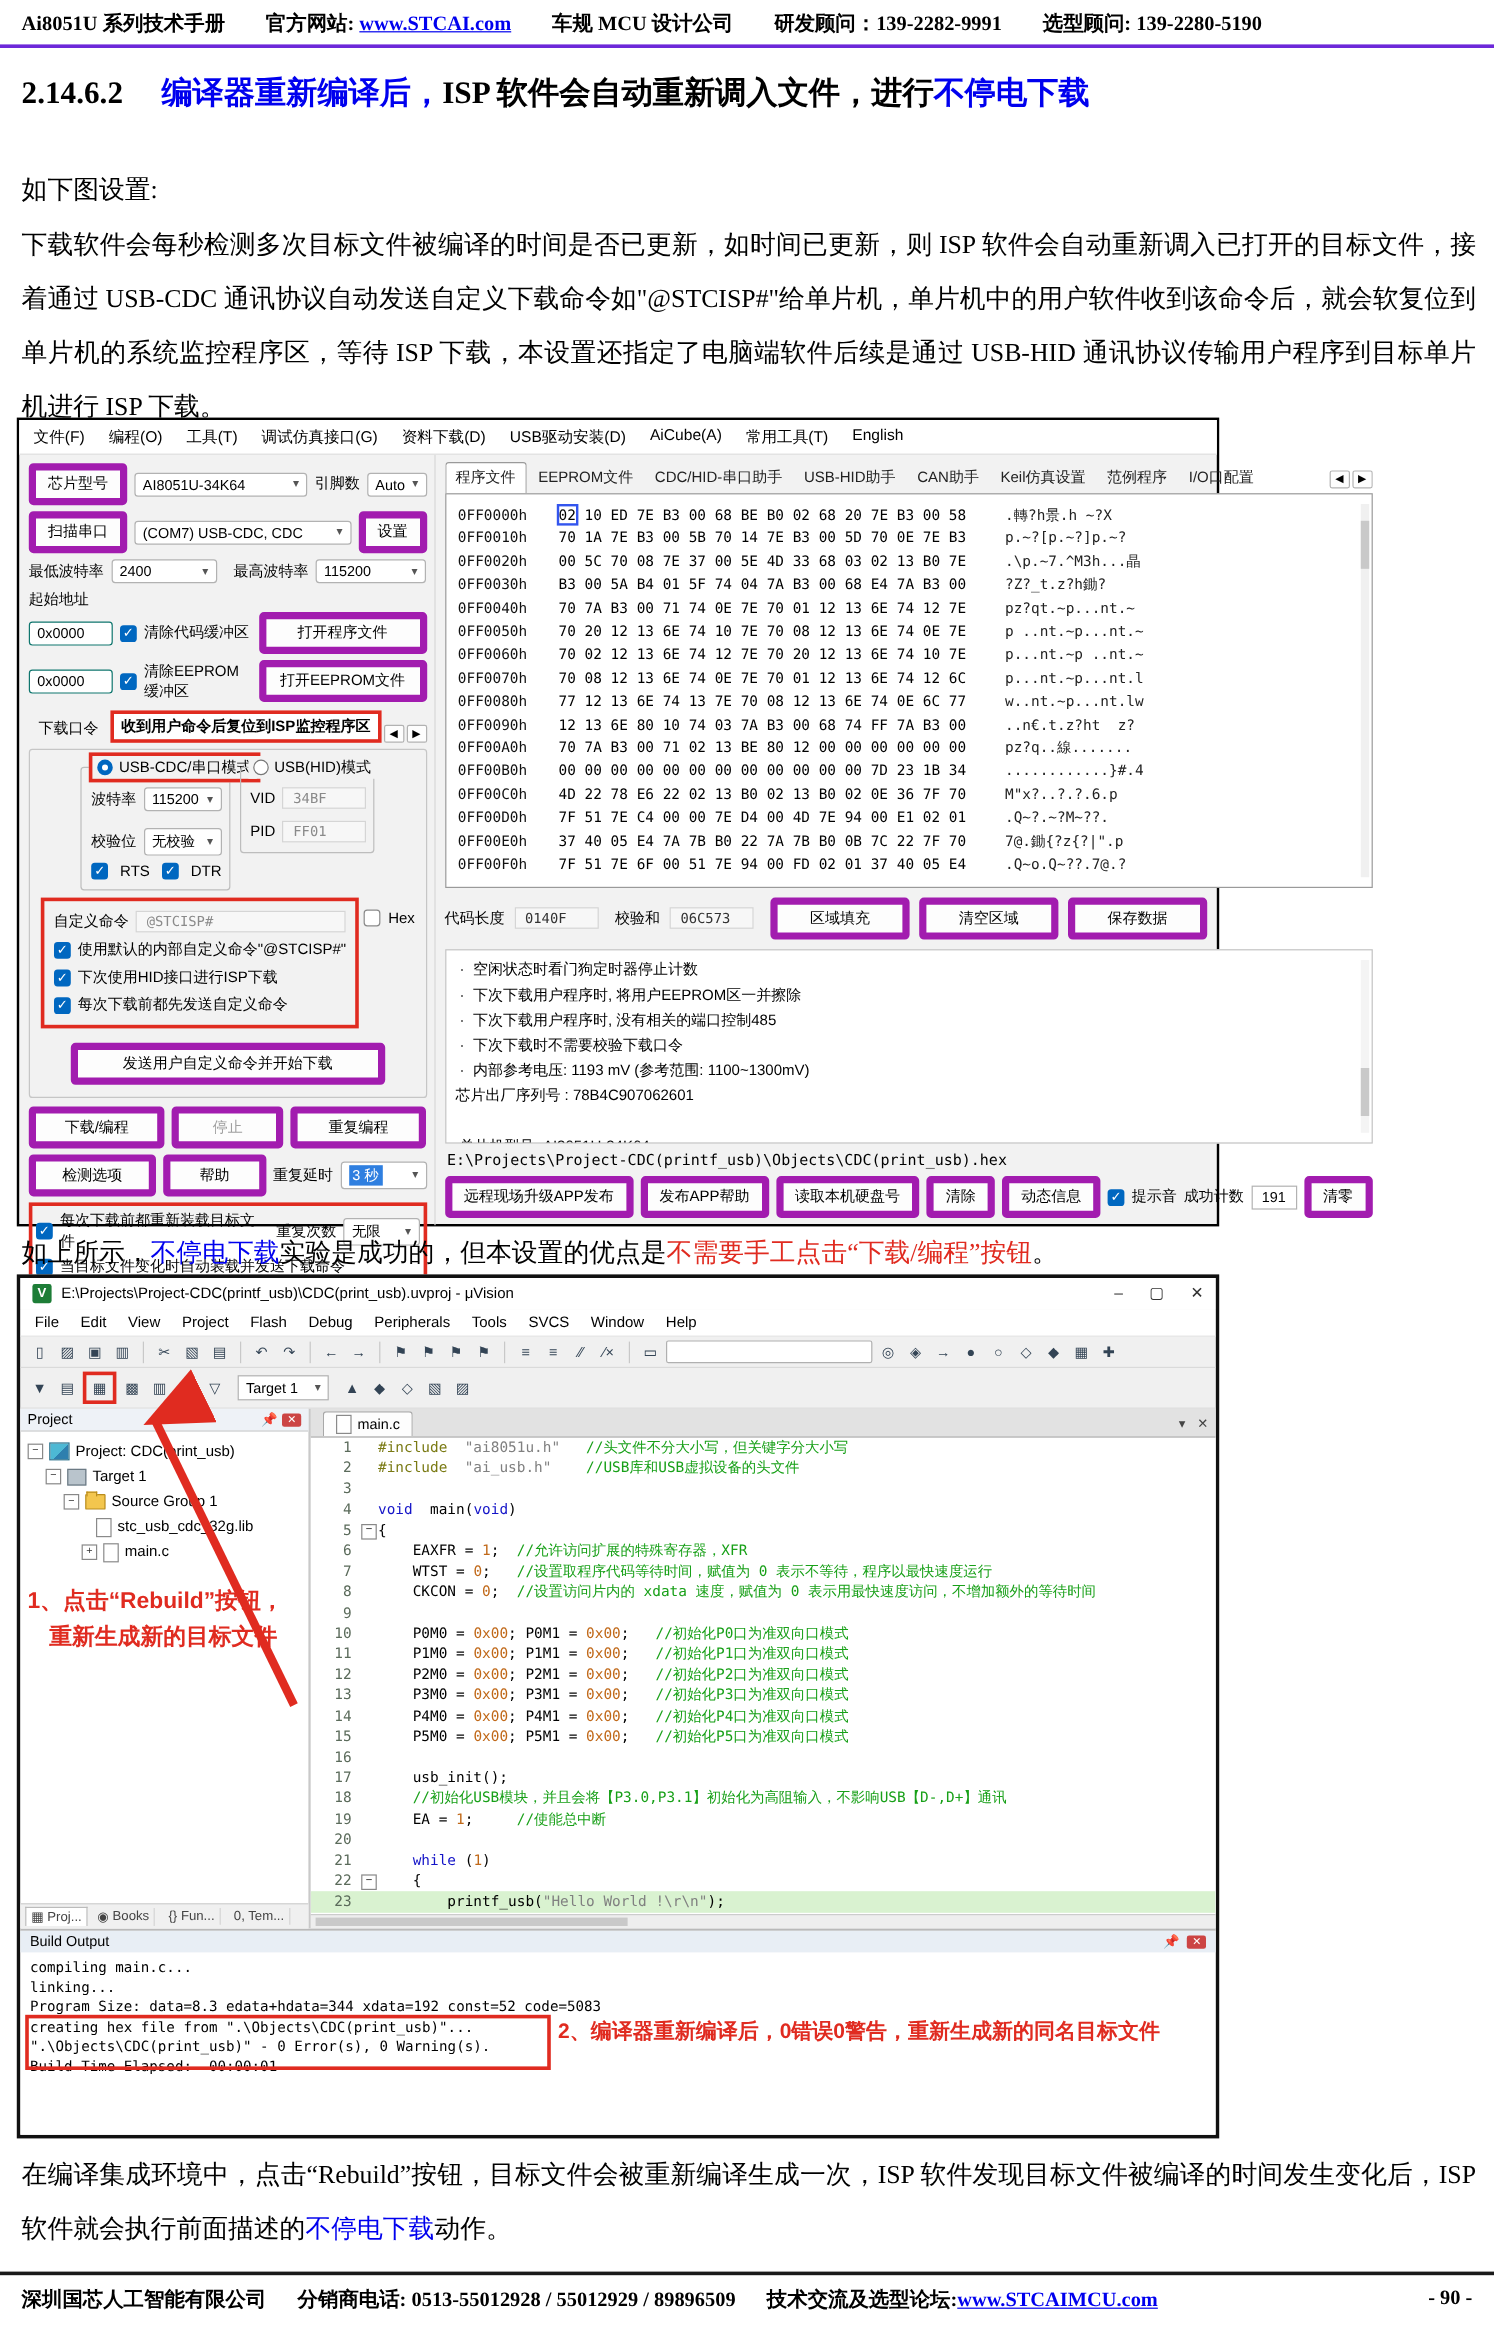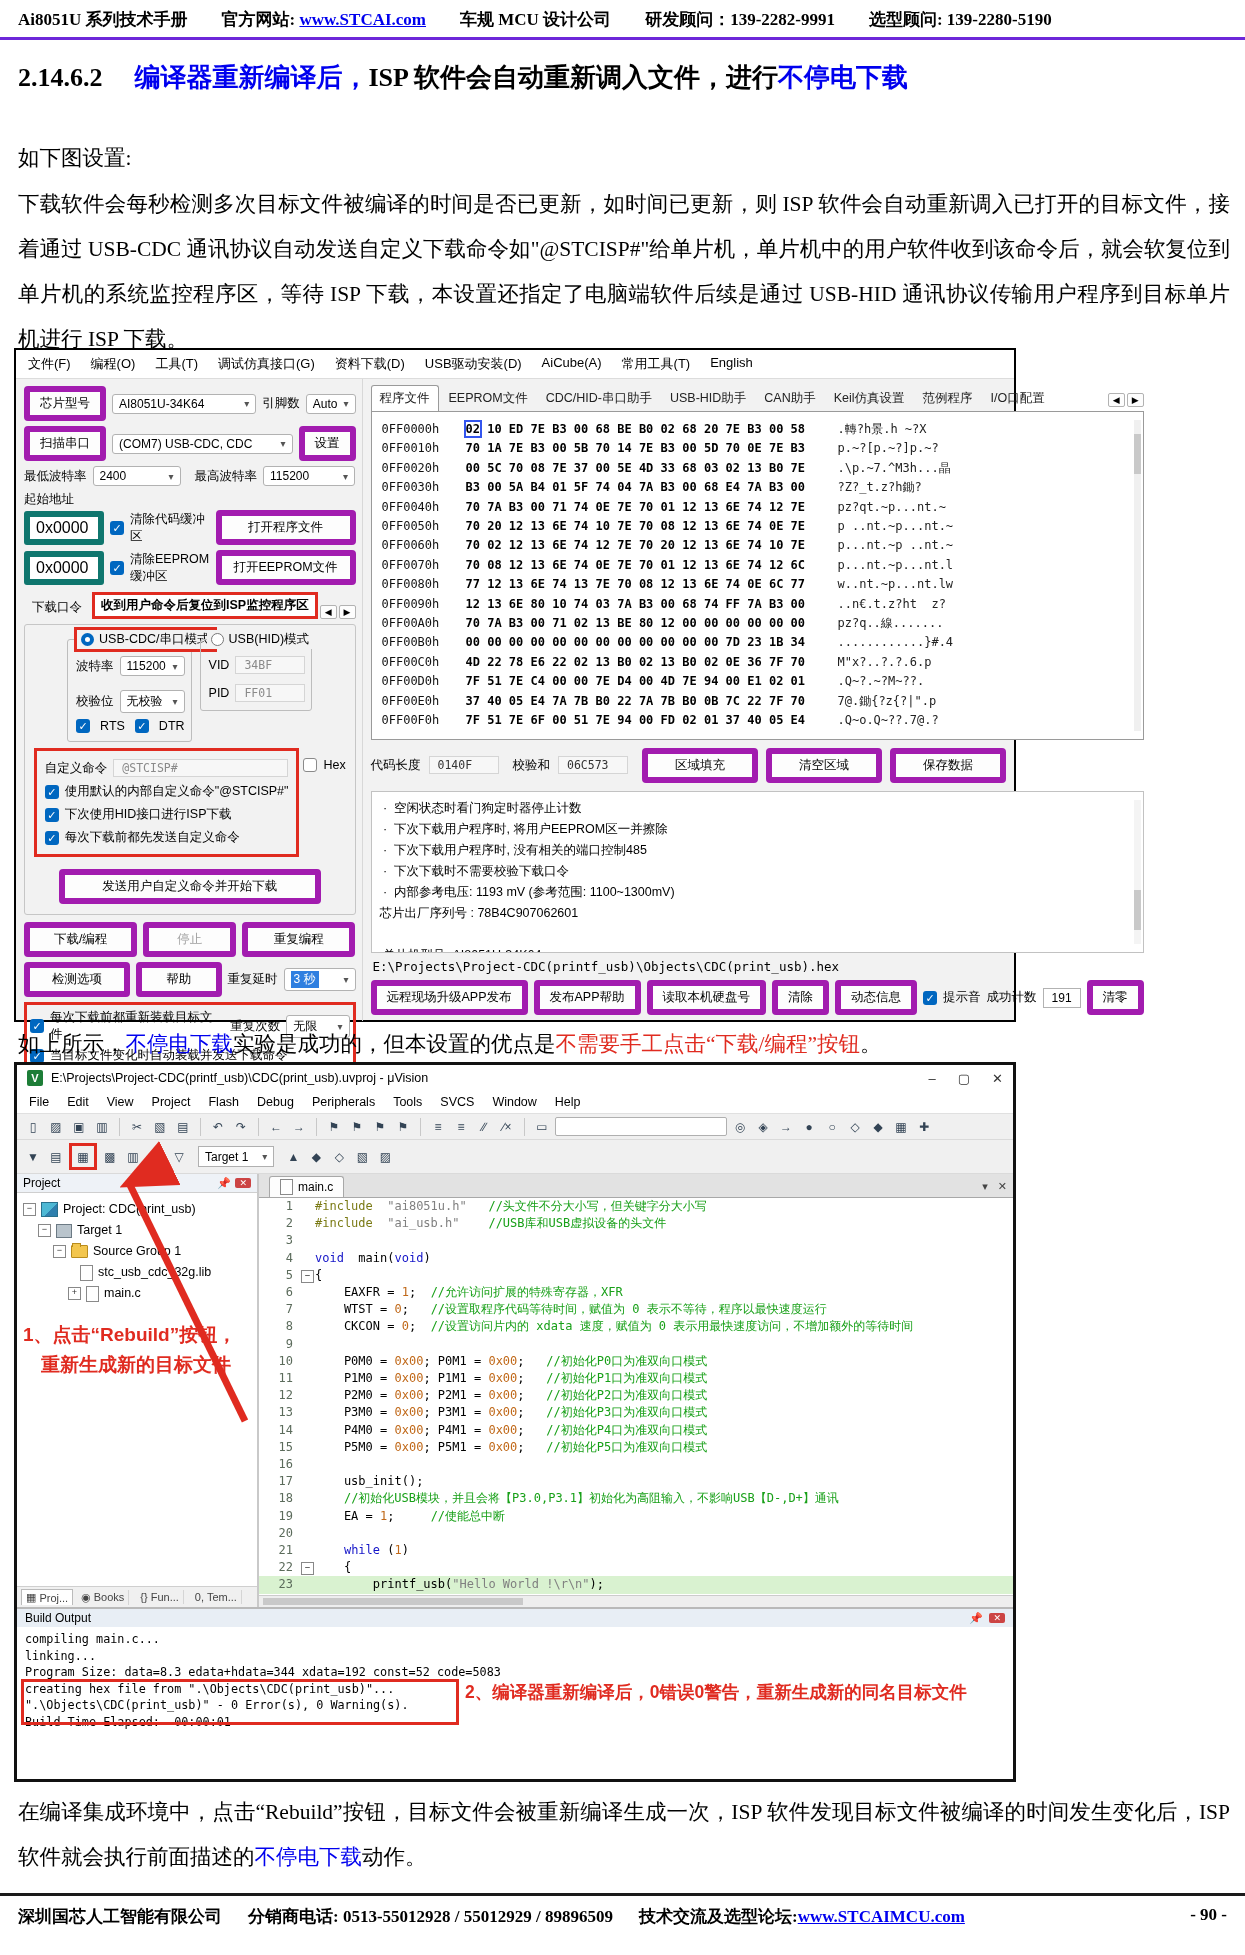--- a/index.html
+++ b/index.html
@@ -38,39 +38,39 @@
     border:2px solid #000;background:#f2f2f2;font-size:12.5px;}
   .isp-menu{display:flex;gap:20px;background:#fff;border-bottom:1px solid #dcdcdc;
     padding:5px 12px;font-size:13px;}
   .isp-body{display:flex;height:calc(100% - 28px);}
   .isp-left{width:356px;box-sizing:border-box;padding:7px 6px 4px 8px;display:flex;
     flex-direction:column;gap:5px;border-right:1px solid #d8d8d8;}
   .isp-right{flex:1;box-sizing:border-box;padding:6px 8px 4px 8px;display:flex;flex-direction:column;}
   .row{display:flex;align-items:center;gap:6px;}
   .grow{flex:1;}
   .flab{white-space:nowrap;}
-  .field{background:#fff;border:6px solid #0f766e;border-radius:3px;padding:2px 6px;font-size:16px;}
+  .field{background:#fff;border:1px solid #0f766e;border-radius:3px;padding:2px 6px;font-size:12px;}
   .tabstrip{display:flex;align-items:flex-end;gap:2px;margin-top:2px;}
   .ltab{padding:3px 8px;font-size:12.5px;white-space:nowrap;}
   .ltab.hot{background:#fff;border:3px solid #e02b20;padding:2px 6px;font-weight:bold;}
   .tiny-arrows{margin-left:auto;display:flex;gap:2px;}
   .tiny-arrows span{border:1px solid #b2b2b2;background:#fdfdfd;font-size:9px;padding:1px 4px;border-radius:2px;}
   .panelframe{border:1px solid #c6c6c6;border-radius:3px;padding:8px 6px 6px 6px;display:flex;
     flex-direction:column;gap:6px;flex:1;align-items:center;}
   .grp{position:relative;border:1px solid #bdbdbd;border-radius:3px;padding:14px 6px 8px 8px;}
   .grp-leg{position:absolute;top:-10px;left:6px;background:#f2f2f2;display:flex;align-items:center;
     gap:5px;padding:1px 4px;font-size:12.5px;white-space:nowrap;}
   .grp-leg.redbox{top:-13px;}
   .kv{color:#8a8a8a;background:#f7f7f7;border:1px solid #d5d5d5;padding:1px 8px;min-width:52px;
      font-family:"DejaVu Sans Mono",monospace;font-size:11.5px;}
   .cmdblock{display:flex;flex-direction:column;gap:6px;padding:8px;}
   .hexgrid{background:#fff;border:1px solid #9a9a9a;padding:8px 6px 8px 10px;position:relative;}
   .hexrow{display:flex;font-size:12px;line-height:19.4px;white-space:pre;}
   .hexrow .a{width:84px;color:#111;}
-  .hexrow .b{width:372px;font-weight:bold;}
+  .hexrow .b{width:372px;}
   .hexrow .c{color:#222;}
   .selbyte{outline:2px solid #3355ee;}
   .vscroll{position:absolute;right:2px;top:8px;bottom:8px;width:7px;background:#f0f0f0;}
   .vscroll i{display:block;width:7px;height:40px;background:#c9c9c9;}
   .isp-tabs{display:flex;gap:2px;align-items:flex-end;overflow:hidden;position:relative;padding-right:36px;}
   .rtab{padding:4px 8px;font-size:12.5px;white-space:nowrap;color:#222;}
   .rtab.active{background:#fff;border:1px solid #9a9a9a;border-bottom:none;border-radius:3px 3px 0 0;}
   .isp-tabs .tiny-arrows{position:absolute;right:0;bottom:4px;}
   .hex-toolbar{display:flex;align-items:center;gap:8px;margin-top:8px;}
   .infobox{background:#fff;border:1px solid #c2c2c2;margin-top:8px;flex:1;padding:6px 8px;

